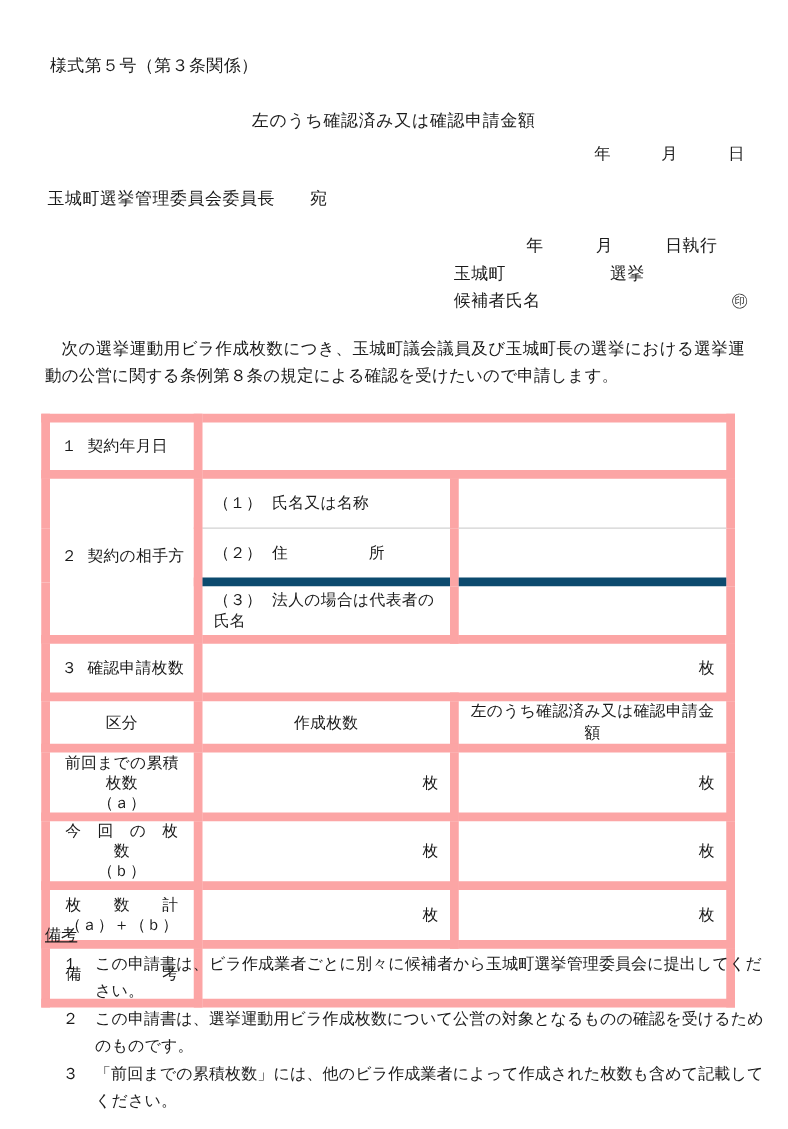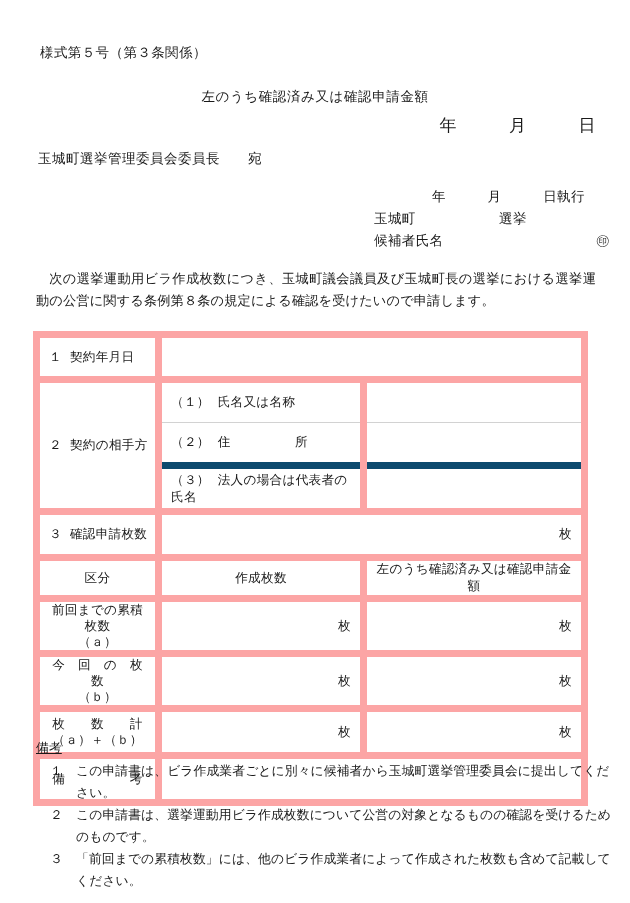--- a/index.html
+++ b/index.html
@@ -37,35 +37,35 @@
     right: 0;
     top: 88px;
     text-align: center;
     font-size: 13.5px;
     letter-spacing: 0.6px;
   }
   .date-top {
     position: absolute;
     right: 34px;
     top: 114px;
-    font-size: 17px;
+    font-size: 13px;
     letter-spacing: 0.4px;
     white-space: nowrap;
   }
   .addressee {
     position: absolute;
     left: 38px;
     top: 150px;
     font-size: 13.5px;
     letter-spacing: 0.5px;
     white-space: nowrap;
   }
   .applicant-block {
     position: absolute;
-    left: 370px;
+    left: 359px;
     top: 188px;
     width: 240px;
     font-size: 13.5px;
     letter-spacing: 0.4px;
   }
   .applicant-line {
     position: relative;
     height: 22px;
     white-space: nowrap;
   }

